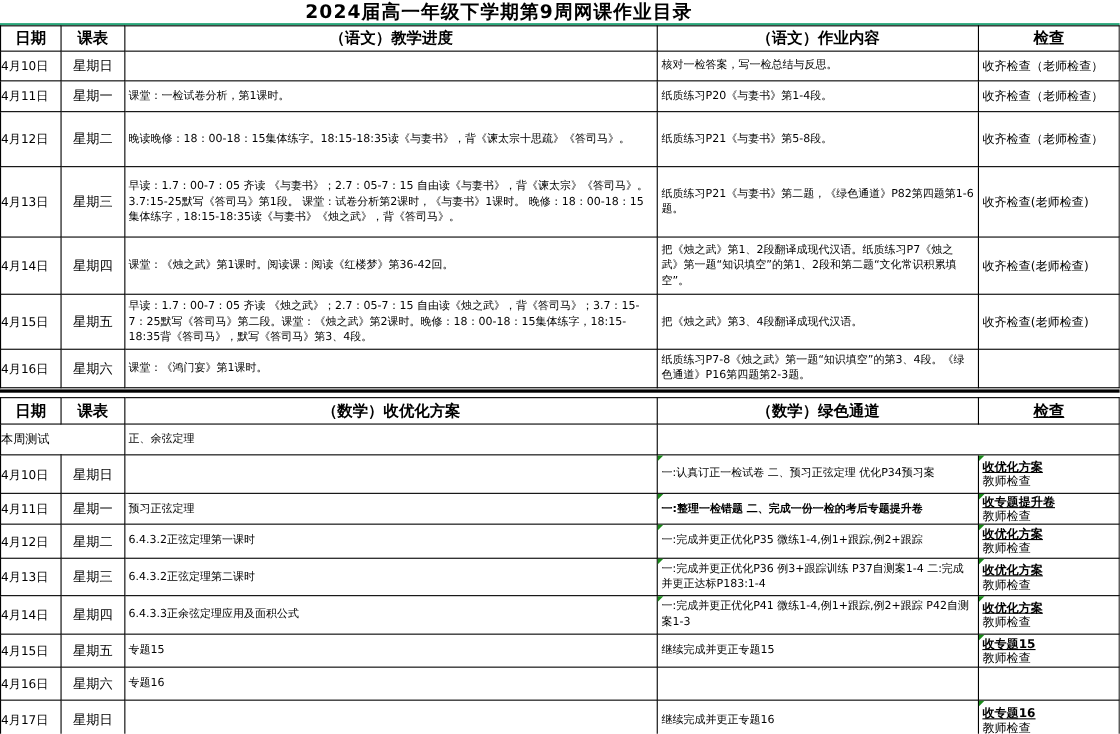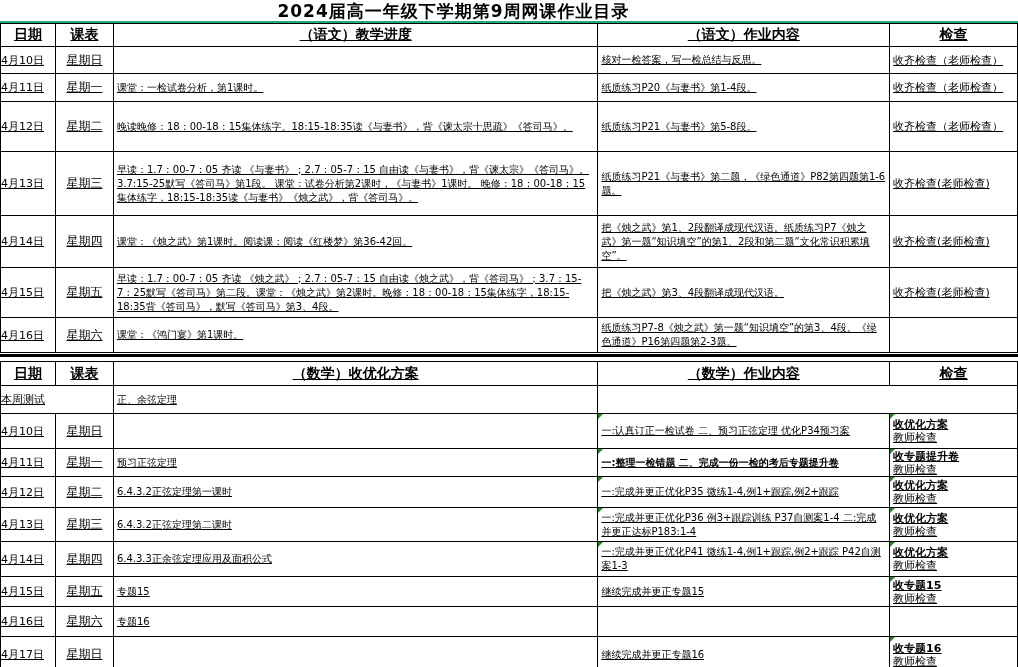--- a/index.html
+++ b/index.html
@@ -1,21 +1,21 @@
 <!DOCTYPE html>
 <html><head>
 <meta charset="utf-8">
 <style>
   html, body { margin:0; padding:0; background:#ffffff; }
   body { width:1018px; height:667px; overflow:hidden; position:relative;
          font-family:"DejaVu Sans","Liberation Sans",sans-serif; color:#000; font-size:11px; }
   .title { position:absolute; left:0; top:0; width:907px; height:21px; text-align:center;
            font-size:17px; font-weight:bold; line-height:22px; letter-spacing:1px; }
   .title-rule { position:absolute; left:0; top:21px; width:1018px; height:2px; background:#2aa77a; }
-  table { border-collapse:collapse; position:absolute; left:0; table-layout:fixed;text-decoration:underline; }
+  table { border-collapse:collapse; position:absolute; left:0; table-layout:fixed; }
   td, th { border:1px solid #000; padding:0 3px; vertical-align:middle; }
   th { font-size:14px; font-weight:bold; height:22px; text-align:center; }
   td.date { text-align:left; font-size:11px; padding:0; }
   td.week { text-align:center; font-size:12px; padding:0; }
   td.txt { text-align:left; font-size:10px; line-height:14px; }
   td.chk { text-align:left; font-size:11px; line-height:13px; }
   #yuwen { top:23px; }
   #shuxue { top:361px; }
   .sep { position:absolute; left:0; top:354px; width:1018px; height:3px; background:#000; }
   b.u { text-decoration:underline; }
@@ -104,21 +104,21 @@
       <col style="width:58px">
       <col style="width:485px">
       <col style="width:292px">
       <col style="width:128px">
     </colgroup>
   <tbody>
       <tr style="height:24px">
     <th>日期</th>
     <th>课表</th>
     <th>（数学）收优化方案</th>
-    <th>（数学）作业内容</th>
+    <th>（数学）绿色通道</th>
     <th style="text-decoration:underline">检查</th>
   </tr>
   <tr style="height:28px">
     <td colspan="2" class="date">本周测试</td>
     <td class="txt">正、余弦定理</td>
     <td style="border-right:none;border-left:none"></td>
     <td style="border-left:none"></td>
   </tr>
   <tr style="height:35px">
     <td class="date">4月10日</td>

